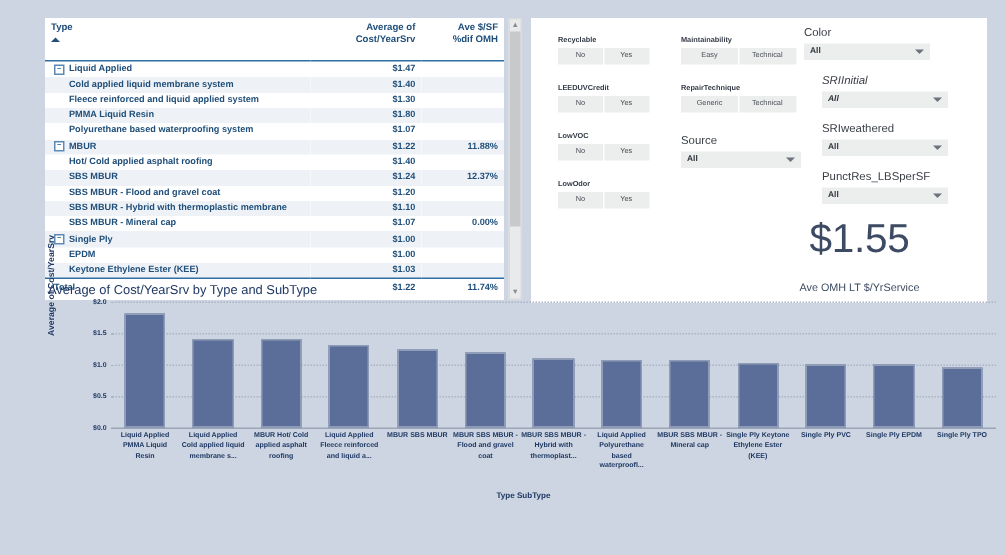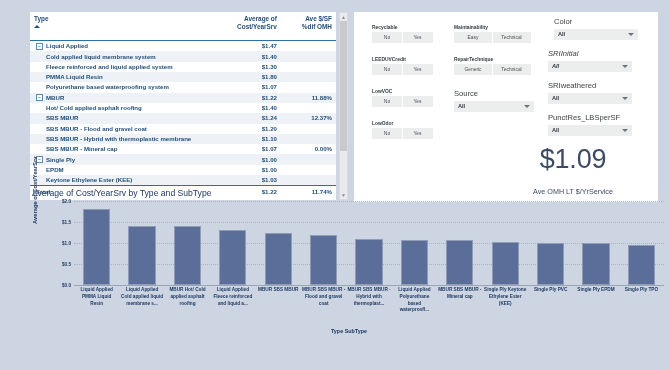--- a/index.html
+++ b/index.html
@@ -439,21 +439,21 @@
 
       <div class="fslice" style="left:100px; top:77px; width:80px;">
         <div class="sl-title">Source</div>
         <div class="sl-box">
           <span class="sl-val">All</span>
           <span class="sl-caret"></span>
         </div>
       </div>
 
 
-      <div class="fslice" style="left:200px; top:5px; width:84px;">
+      <div class="fslice" style="left:182px; top:5px; width:84px;">
         <div class="sl-title">Color</div>
         <div class="sl-box">
           <span class="sl-val">All</span>
           <span class="sl-caret"></span>
         </div>
       </div>
 
       <div class="fslice" style="left:194px; top:37px; width:84px;font-style:italic;">
         <div class="sl-title">SRIInitial</div>
         <div class="sl-box">
@@ -472,21 +472,21 @@
 
       <div class="fslice" style="left:194px; top:101px; width:84px;">
         <div class="sl-title">PunctRes_LBSperSF</div>
         <div class="sl-box">
           <span class="sl-val">All</span>
           <span class="sl-caret"></span>
         </div>
       </div>
 
       <div id="kpi">
-        <div class="kpi-value">$1.09</div>
+        <div class="kpi-value">$1.55</div>
         <div class="kpi-label">Ave OMH LT $/YrService</div>
       </div>
 
     </div>
   </div>
 
   <div id="chart-panel">
     <div id="chart-title">Average of Cost/YearSrv by Type and SubType</div>
     <div id="ylabel">Average of Cost/YearSrv</div>
     <div id="plot">

